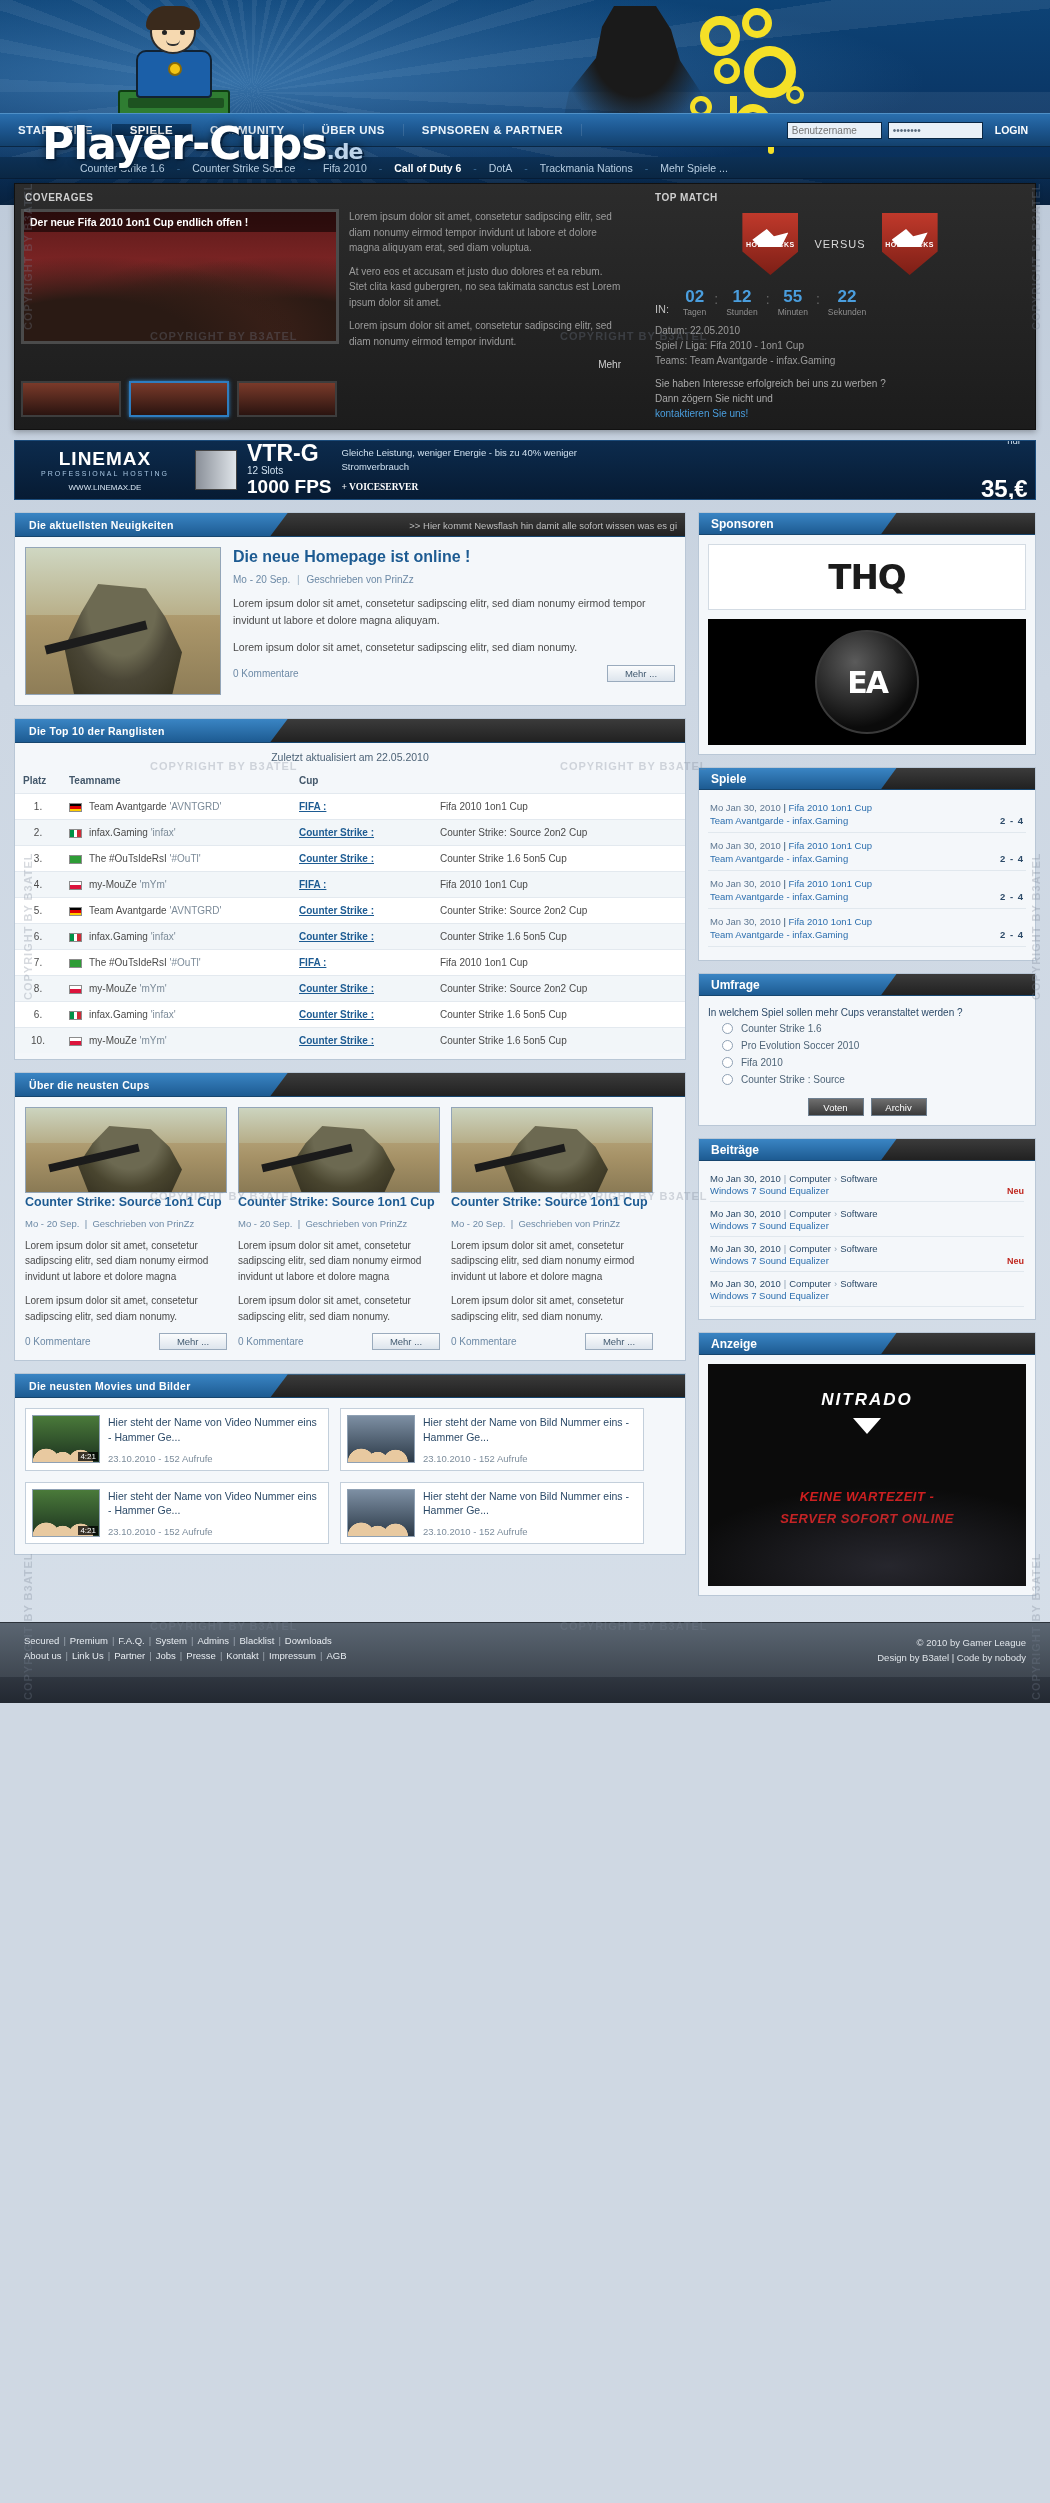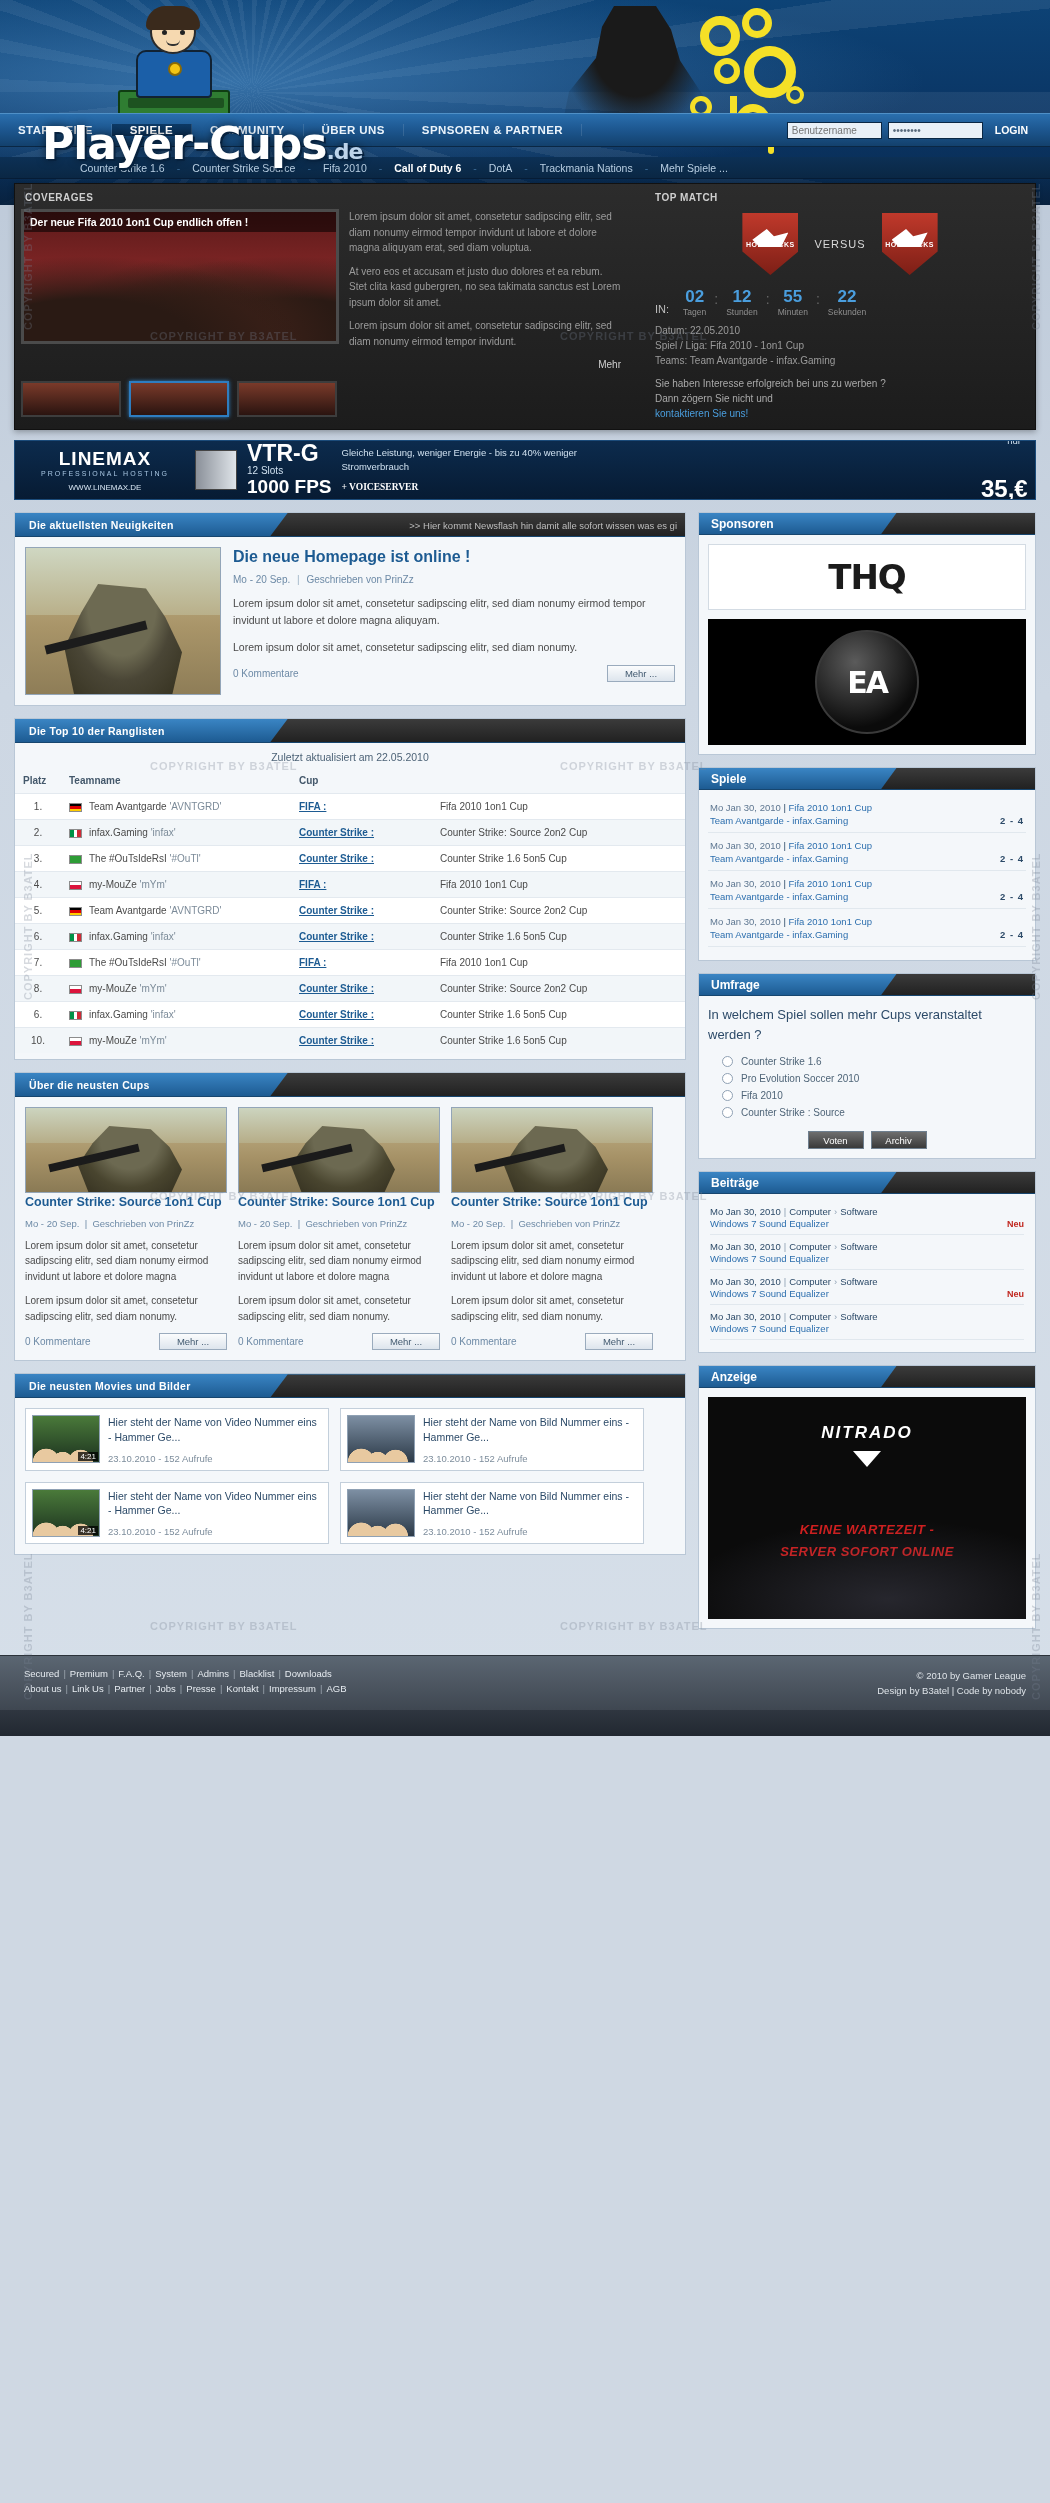--- a/index.html
+++ b/index.html
@@ -313,21 +313,21 @@
     border:2px solid #3a3a3a; display:flex; align-items:center; justify-content:center;
     color:#fff; font-size:30px; font-weight:bold; letter-spacing:-2px; font-family:"DejaVu Sans", sans-serif;
   }
 
   .gm-row{ font-size:9.5px; color:#2c4a68; padding:3px 2px 1px 2px;}
   .gm-row .dt{ color:#5d7690;}
   .gm-row .cup{ color:#2d6fae;}
   .gm-m{ display:flex; align-items:center; font-size:9.5px; color:#2d6fae; padding:1px 2px 6px 2px; border-bottom:1px solid #e1e8ee; margin-bottom:4px;}
   .gm-m .sc{ margin-left:auto; color:#2c4a68; font-weight:bold; letter-spacing:1px;}
 
-  .poll-q{ font-size:13px; color:#2c4a68; line-height:1.5; margin-bottom:9px;}
+  .poll-q{ font-size:10px; color:#2c4a68; line-height:1.5; }
   .poll-op{ display:flex; align-items:center; gap:8px; font-size:10px; color:#4f6578; padding:3px 0 3px 14px;}
   .radio{ width:11px; height:11px; border:1px solid #8fa1b4; border-radius:50%; background:#fff; flex:none;}
   .poll-btns{ display:flex; gap:7px; justify-content:center; margin-top:10px;}
   .pbtn{
     min-width:56px; height:18px; border:1px solid #6e7f8f; background:linear-gradient(to bottom,#6e6e6e,#3a3a3a);
     color:#fff; font-size:9.5px; display:flex; align-items:center; justify-content:center; cursor:pointer;
   }
 
   .bt-row{ padding:3px 2px; font-size:9.5px; }
   .bt-l1{ color:#2c4a68;}

